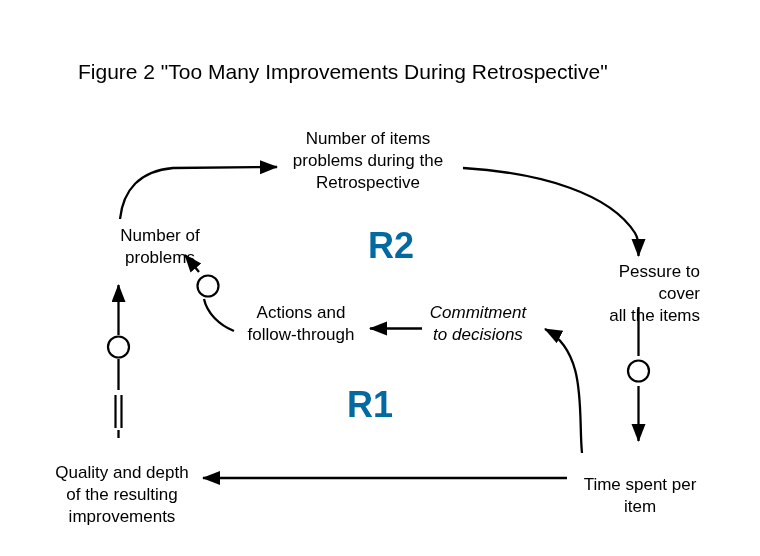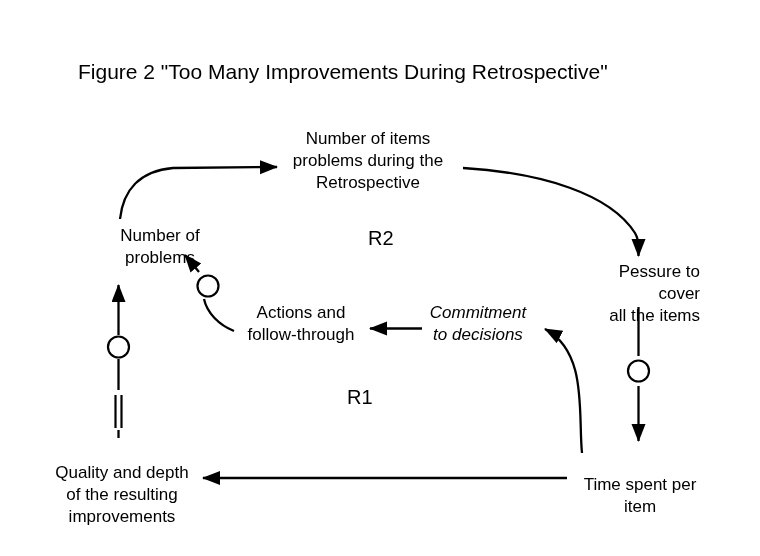--- a/index.html
+++ b/index.html
@@ -24,24 +24,24 @@
     position: absolute;
     transform: translateX(-50%);
     text-align: center;
     font-size: 17px;
     line-height: 22px;
     white-space: pre-line;
     color: #000;
   }
   .loop-label {
     position: absolute;
-    font-size: 20px;
-    font-weight: normal;
+    font-size: 36px;
+    font-weight: bold;
     line-height: 1;
-    color: #000000;
+    color: #0369a1;
   }
   svg.edges {
     position: absolute;
     left: 0; top: 0;
     width: 760px; height: 556px;
     pointer-events: none;
   }
   svg.edges path.edge, svg.edges line.edge {
     fill: none;
     stroke: #000000;

